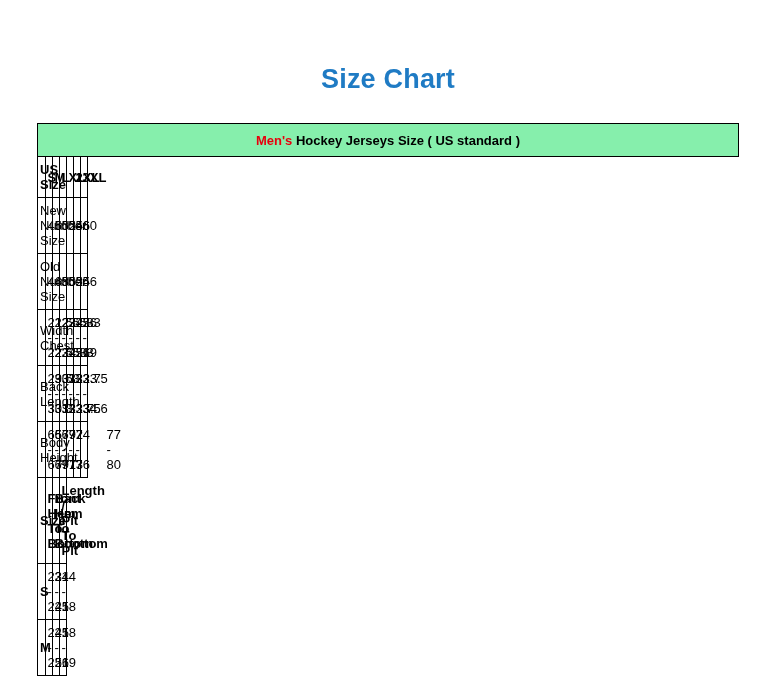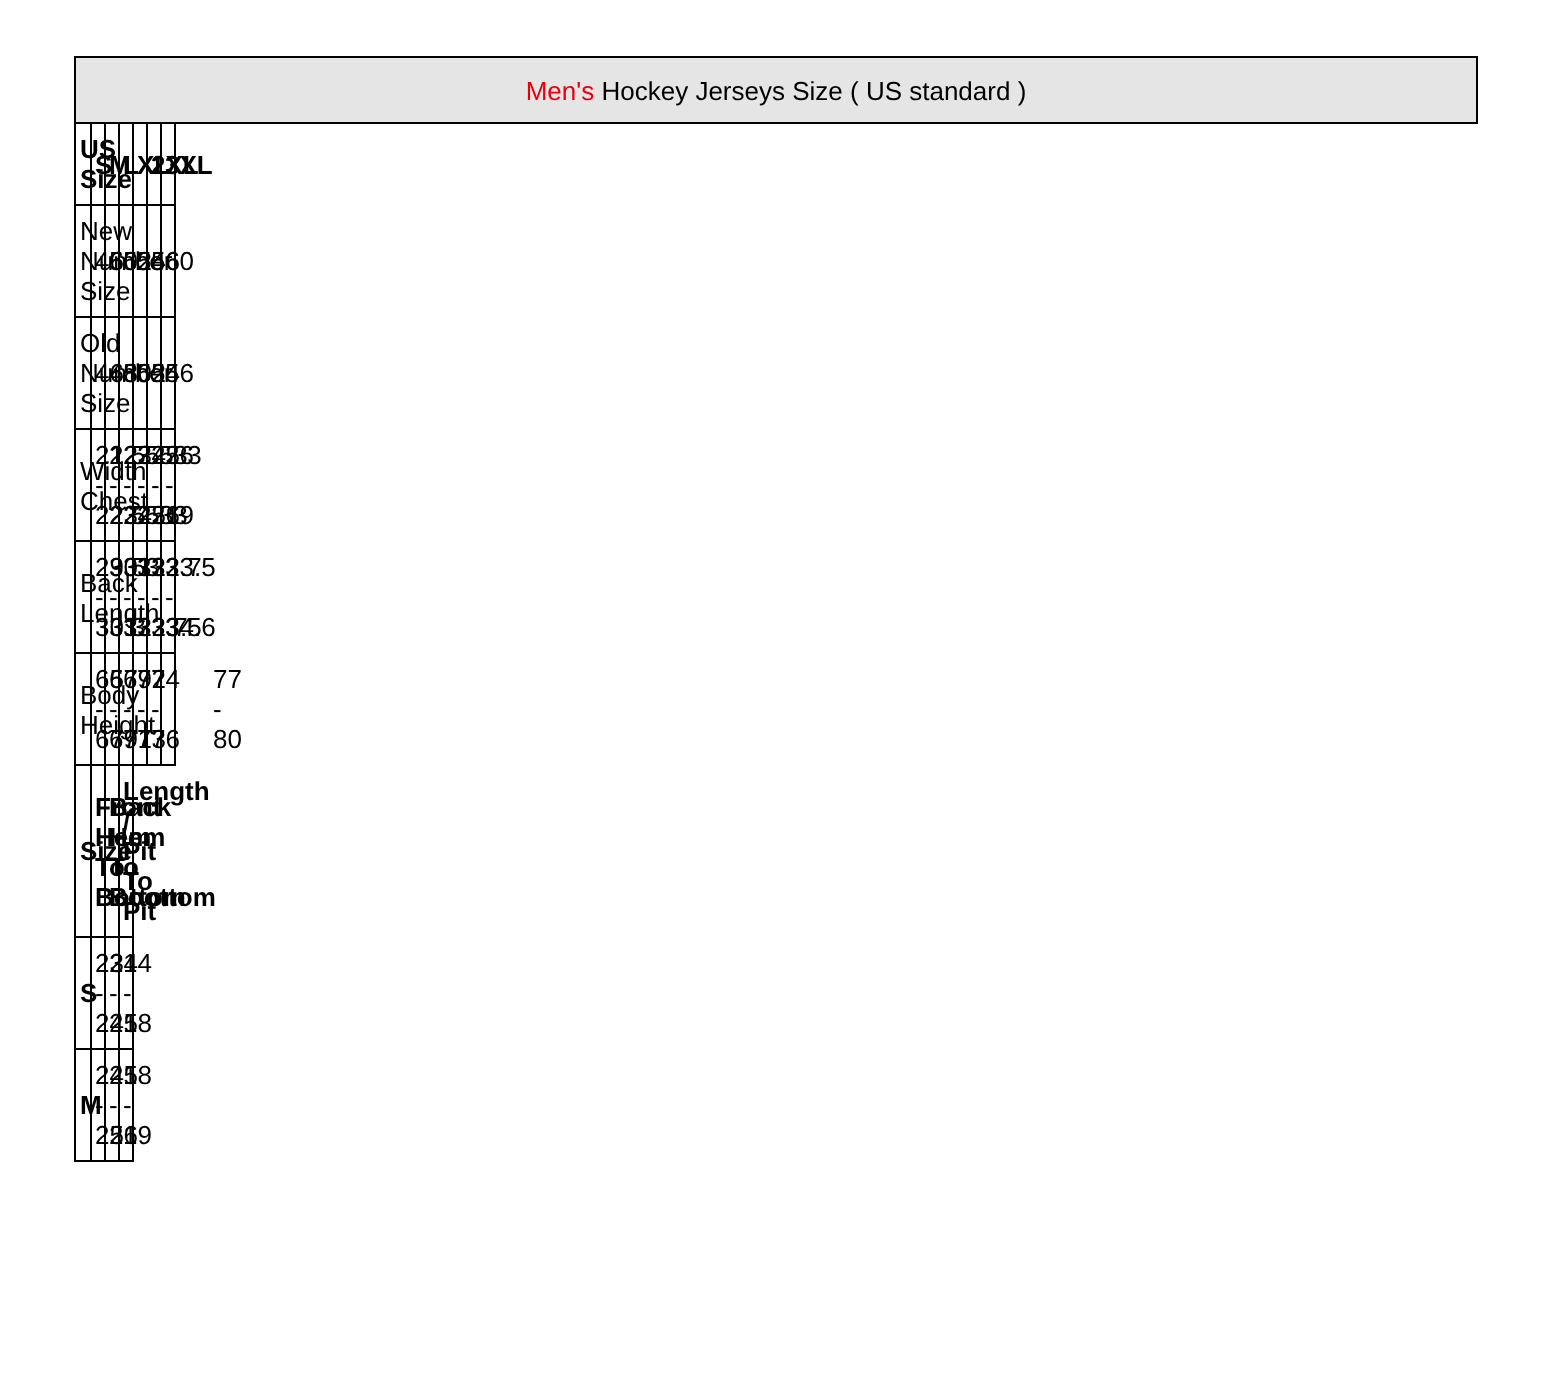--- a/index.html
+++ b/index.html
@@ -42,39 +42,40 @@
   table.sz td {
     border-right: 1px solid #000;
     border-bottom: 1px solid #000;
     text-align: center;
     font-size: 13px;
     padding: 5px 2px;
     height: 20px;
     vertical-align: middle;
   }
   .band {
-    background: #e5e5e5;
+    background: #86efac;
     font-size: 14.5px;
-    font-weight: normal;
+    font-weight: bold;
     padding: 6px 14px !important;
     height: 23px;
   }
   .band .accent-red { color: #e8000d; }
   .band .accent-fuchsia { color: #e8008c; }
   .hdr {
     font-weight: bold;
   }
   .rowlabel-bold {
     font-weight: bold;
   }
 </style>
 </head>
 <body>
 
 <div class="page">
+  <div class="title">Size Chart</div>
   <div class="chart-wrap">
     <table class="sz">
       <tbody id="chart-body">
           <tr>
             <td class="band" colspan="100"><span class="accent-red">Men's</span><span> Hockey Jerseys Size ( US standard )</span></td>
           </tr>
           <tr>
             <td class="hdr" style="width: 19.5%;">US Size</td>
             <td class="hdr" style="width: 13.4%;">S</td>
             <td class="hdr" style="width: 13.4%;">M</td>

